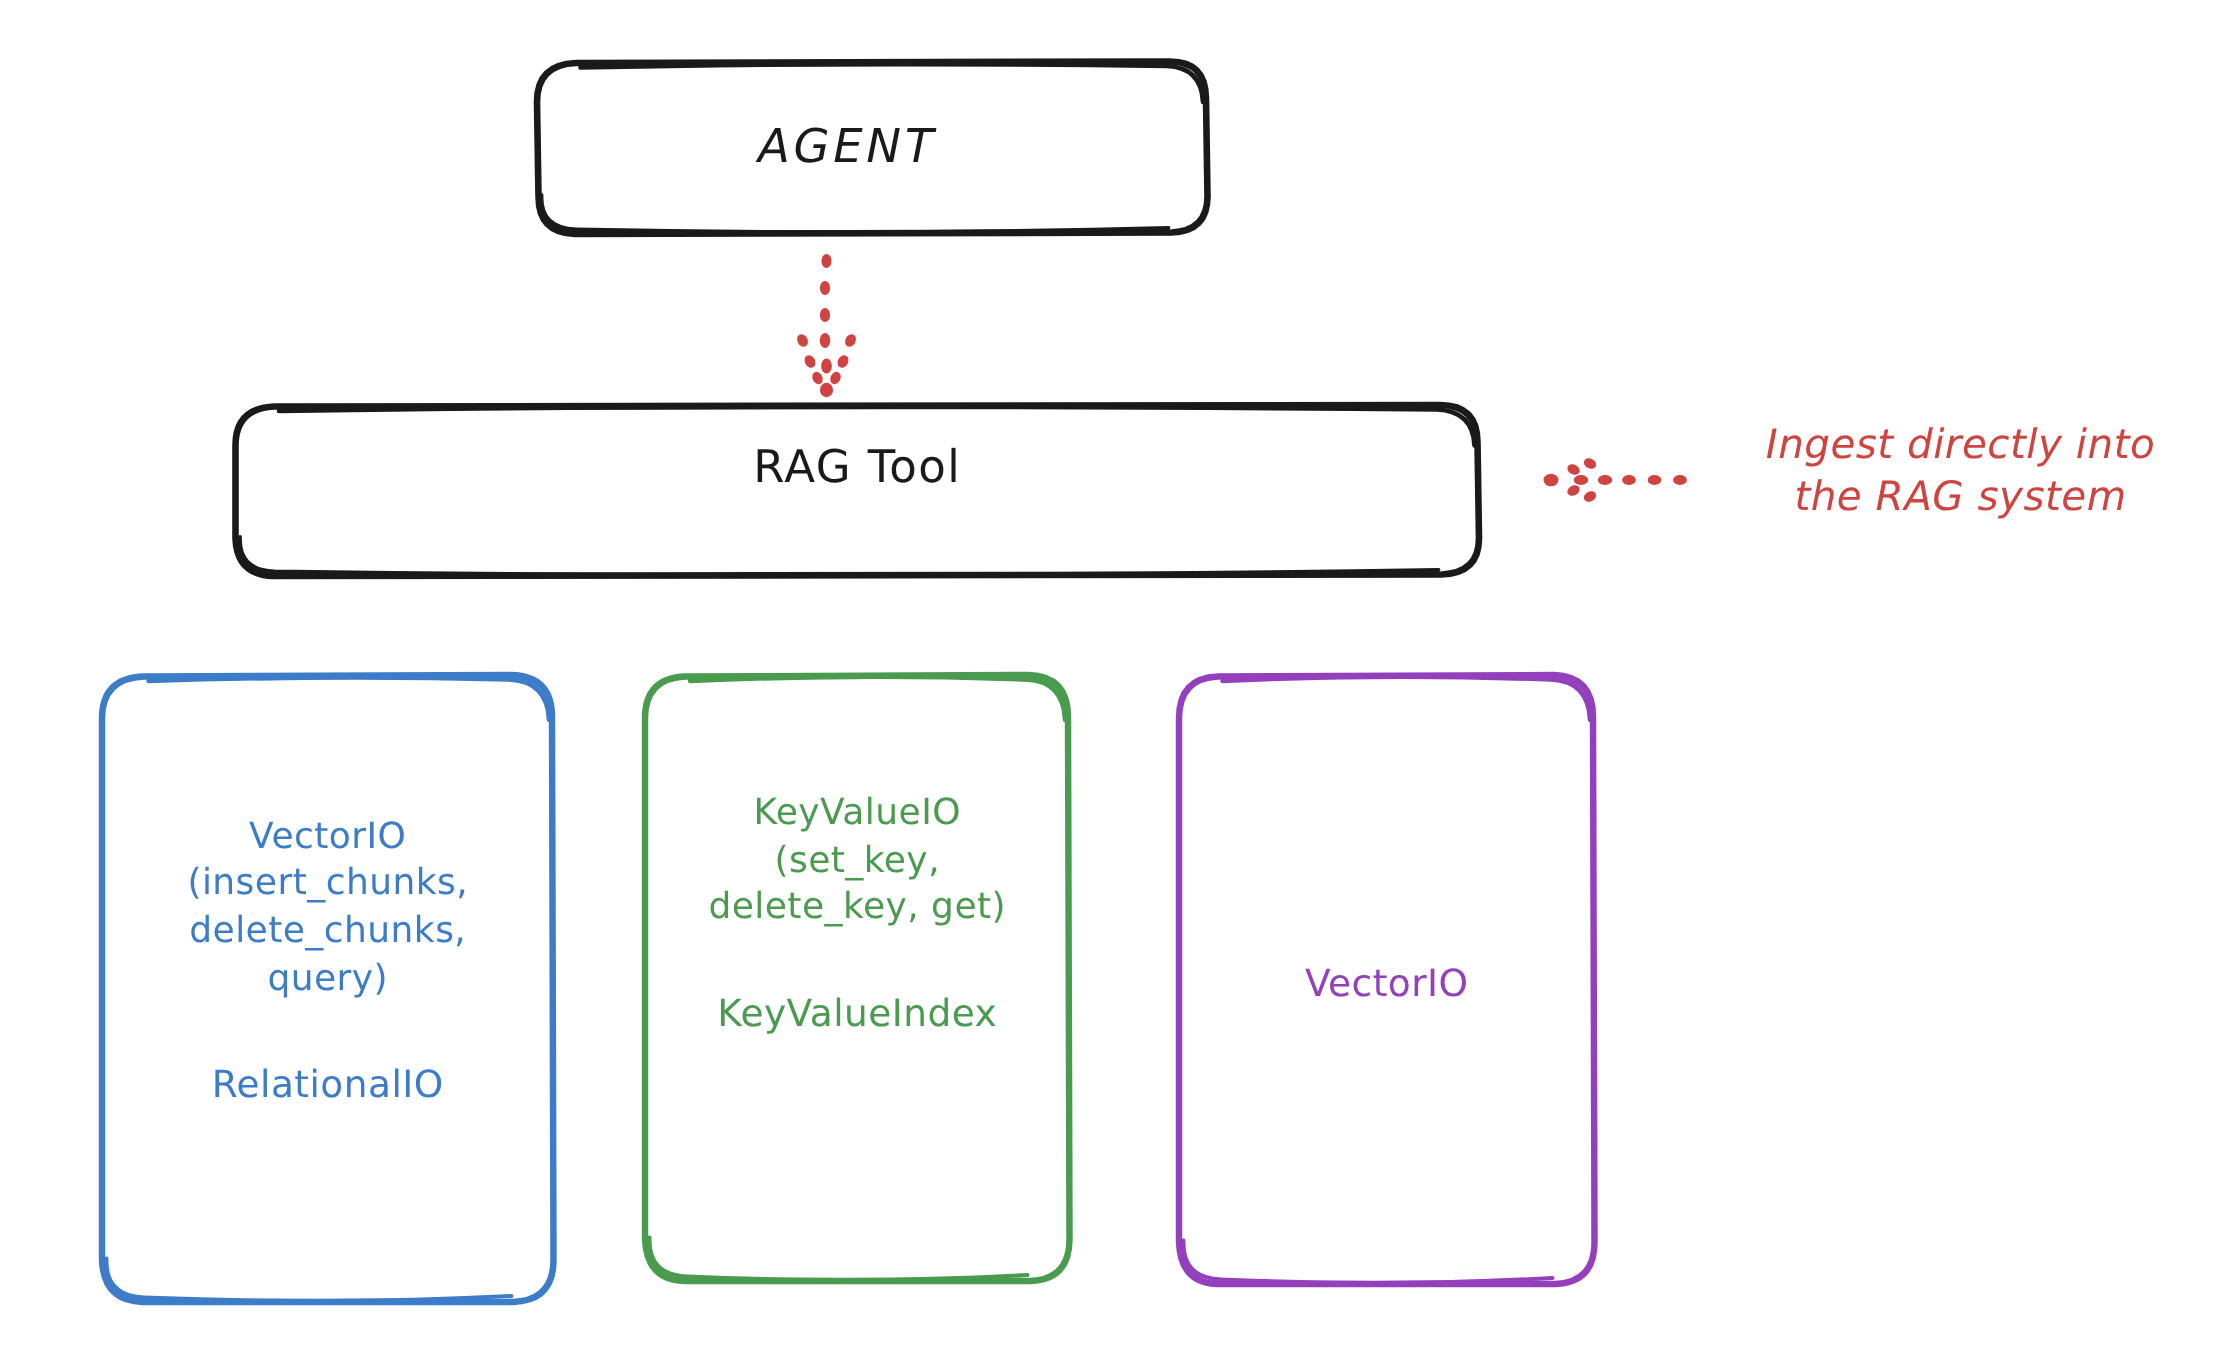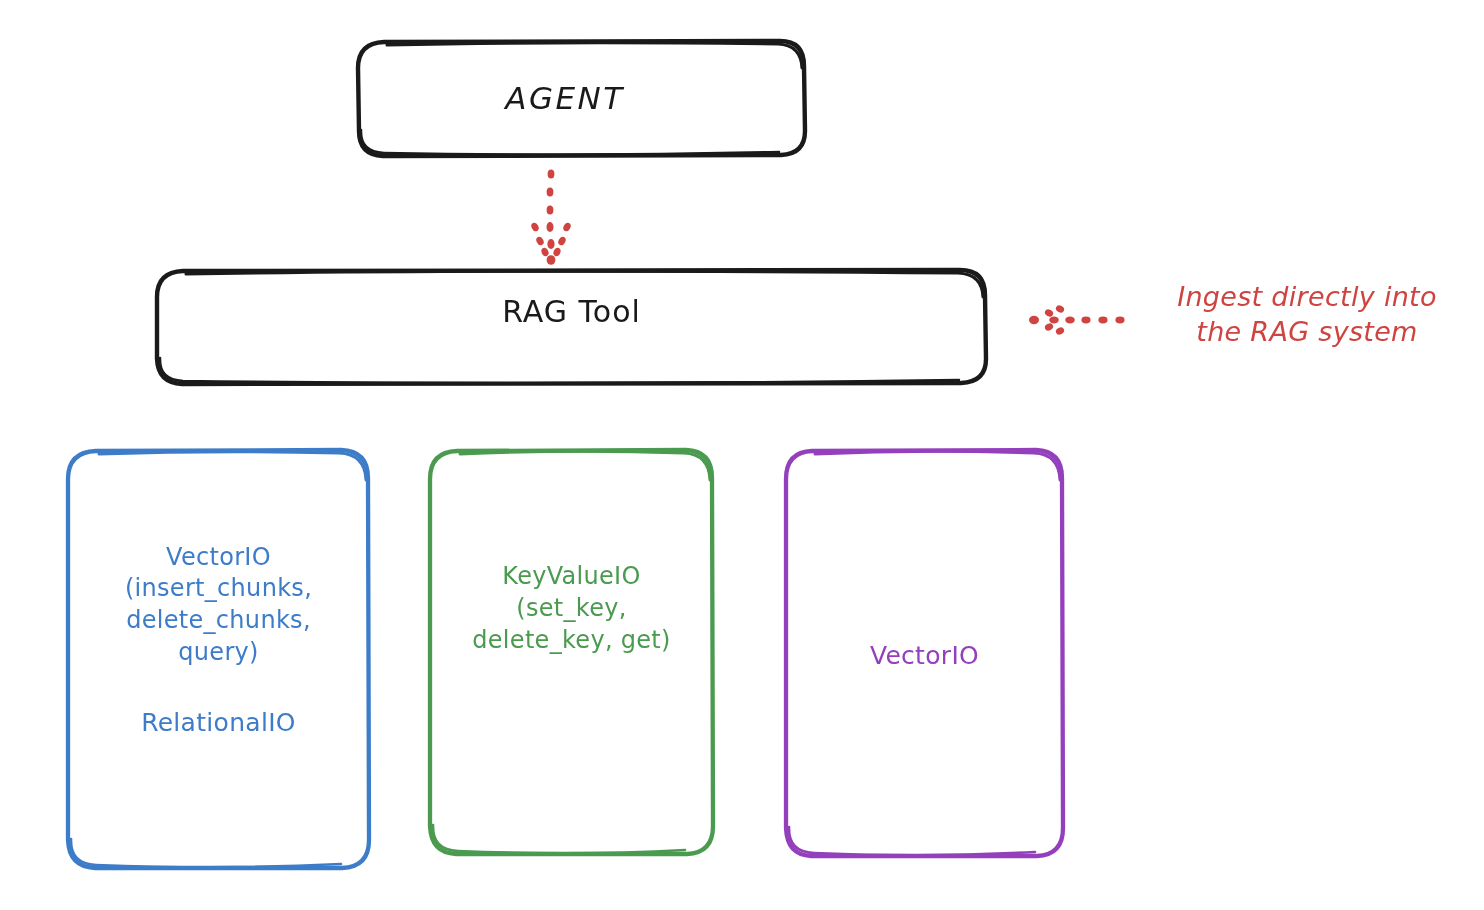--- a/index.html
+++ b/index.html
@@ -218,20 +218,21 @@
 query)</span>
     <span class="io-index c-blue">RelationalIO</span>
   </div>
 </div>
 
 <div class="node" id="keyvalueio-node">
   <div class="node-body">
     <span class="io-title c-green">KeyValueIO
 (set_key,
 delete_key, get)</span>
+    <span class="io-index c-green">KeyValueIndex</span>
   </div>
 </div>
 
 <div class="node" id="relationalio-node">
   <div class="node-body">
     <span class="io-index c-purple">VectorIO</span>
   </div>
 </div>
 
 <div id="ingest-note">

